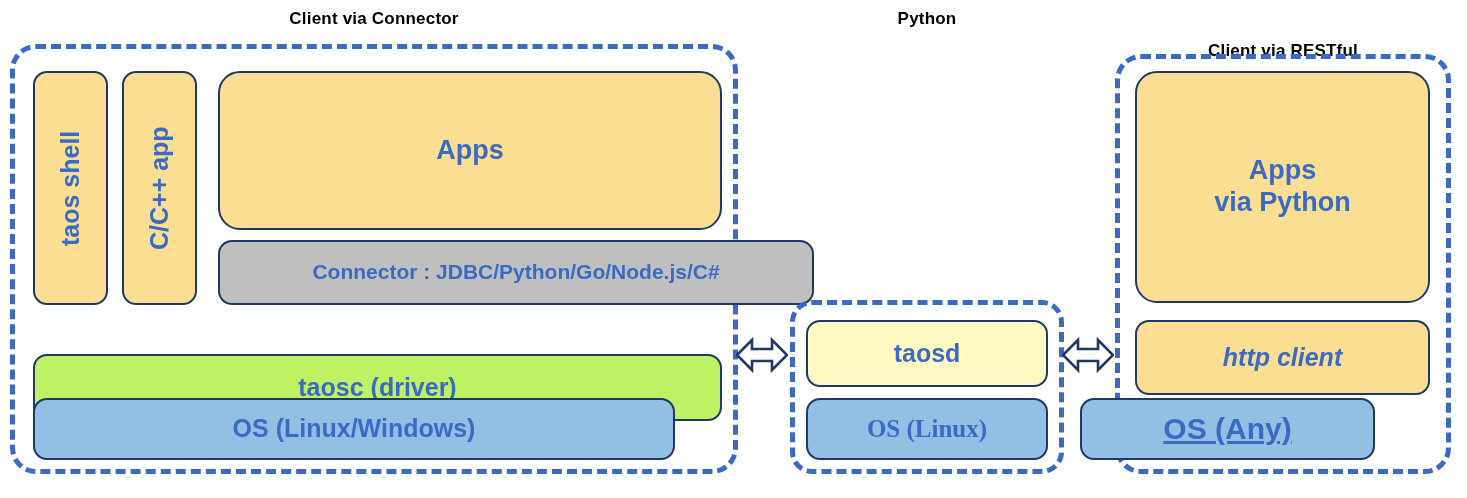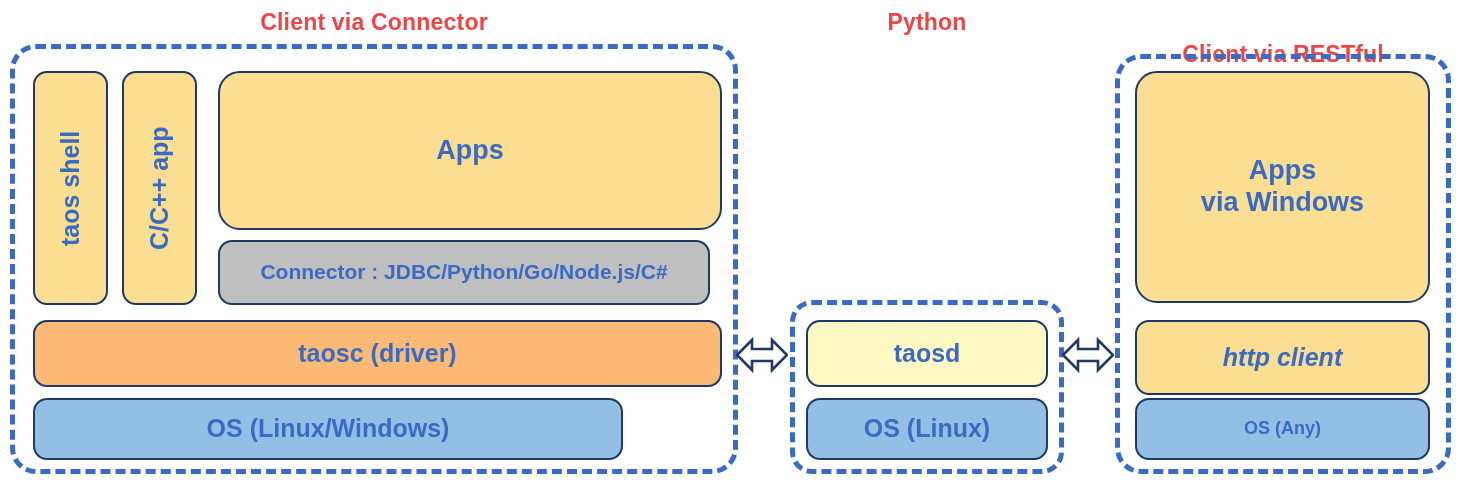--- a/index.html
+++ b/index.html
@@ -4,41 +4,41 @@
 <style>
   html,body{margin:0;padding:0;background:#ffffff;}
   body{
     width:1467px;height:498px;position:relative;overflow:hidden;
     font-family:"Liberation Sans","DejaVu Sans",sans-serif;
   }
   .stage{position:absolute;left:0;top:0;width:1467px;height:498px;}
 
   
   .section-title{
-    position:absolute;color:#ef4444;font-weight:bold;font-size:23px;
+    position:absolute;color:#000000;font-weight:bold;font-size:17px;
     letter-spacing:.2px;text-align:center;white-space:nowrap;
   }
 
   
   .panel{
     position:absolute;border:5px dashed #3A6BC4;border-radius:26px;
     box-sizing:border-box;background:transparent;
   }
 
   
   .block{
     position:absolute;box-sizing:border-box;
     border:2.5px solid #1F3864;border-radius:14px;
     display:flex;align-items:center;justify-content:center;
     color:#3A6BC4;font-weight:bold;text-align:center;
     line-height:1.18;
   }
   .yellow{background:#FBDE92;}
   .gray{background:#BFBFBF;}
-  .orange{background:#fdba74;}
+  .orange{background:#bef264;margin-top:34px;}
   .blue{background:#93BFE4;}
   .green{background:#fef9c3;}
 
   .vertical{writing-mode:vertical-rl;transform:rotate(180deg);}
 
   
   .arrow{position:absolute;}
 </style>
 </head>
 <body>
@@ -52,48 +52,48 @@
   <div class="section-title" style="left:1115px;top:9px;width:336px;margin-top:32px;">Client via RESTful</div>
 
   <div class="panel" style="left:10px;top:44px;width:728px;height:430px;"></div>
 
   <div class="block yellow vertical" style="left:33px;top:71px;width:75px;height:234px;font-size:25px;">taos shell</div>
 
   <div class="block yellow vertical" style="left:122px;top:71px;width:75px;height:234px;font-size:25px;">C/C++ app</div>
 
   <div class="block yellow" style="left:218px;top:71px;width:504px;height:159px;font-size:27px;border-radius:22px;">Apps</div>
 
-  <div class="block gray" style="left:218px;top:240px;width:492px;height:65px;font-size:21px;">Connector : JDBC/Python/Go/Node.js/C#</div>
+  <div class="block gray" style="left:218px;top:240px;width:596px;height:65px;font-size:21px;">Connector : JDBC/Python/Go/Node.js/C#</div>
 
   <div class="block orange" style="left:33px;top:320px;width:689px;height:67px;font-size:25px;">taosc (driver)</div>
 
-  <div class="block blue" style="left:33px;top:398px;width:590px;height:62px;font-size:25px;">OS (Linux/Windows)</div>
+  <div class="block blue" style="left:33px;top:398px;width:642px;height:62px;font-size:25px;">OS (Linux/Windows)</div>
 
   <div class="arrow" style="left:736px;top:331px;width:52px;height:48px;">
     <svg width="52" height="48" viewBox="0 0 52 48">
       <polygon points="1,24 16,9 16,18 36,18 36,9 51,24 36,39 36,30 16,30 16,39" fill="#ffffff" stroke="#1F3864" stroke-width="2.6" stroke-linejoin="miter"></polygon>
     </svg>
   </div>
 
   <div class="panel" style="left:790px;top:300px;width:274px;height:174px;border-radius:22px;"></div>
 
   <div class="block green" style="left:806px;top:320px;width:242px;height:67px;font-size:25px;">taosd</div>
 
-  <div class="block blue" style="left:806px;top:398px;width:242px;height:62px;font-size:25px;">OS (Linux)</div>
+  <div class="block blue" style="left:806px;top:398px;width:242px;height:62px;font-size:25px;font-family:Liberation Serif, serif;">OS (Linux)</div>
 
   <div class="arrow" style="left:1062px;top:331px;width:52px;height:48px;">
     <svg width="52" height="48" viewBox="0 0 52 48">
       <polygon points="1,24 16,9 16,18 36,18 36,9 51,24 36,39 36,30 16,30 16,39" fill="#ffffff" stroke="#1F3864" stroke-width="2.6" stroke-linejoin="miter"></polygon>
     </svg>
   </div>
 
   <div class="panel" style="left:1115px;top:54px;width:336px;height:420px;"></div>
 
   <div class="block yellow" style="left:1135px;top:71px;width:295px;height:232px;font-size:27px;border-radius:22px;flex-direction:column;">
     <span>Apps</span>
-    <span>via Windows</span>
+    <span>via Python</span>
   </div>
 
   <div class="block yellow" style="left:1135px;top:320px;width:295px;height:75px;font-size:25px;font-style:italic;">http client</div>
 
-  <div class="block blue" style="left:1135px;top:398px;width:295px;height:62px;font-size:18px;">OS (Any)</div>
+  <div class="block blue" style="left:1080px;top:398px;width:295px;height:62px;font-size:30px;text-decoration:underline;">OS (Any)</div>
 
 </div>
 
 </body></html>

